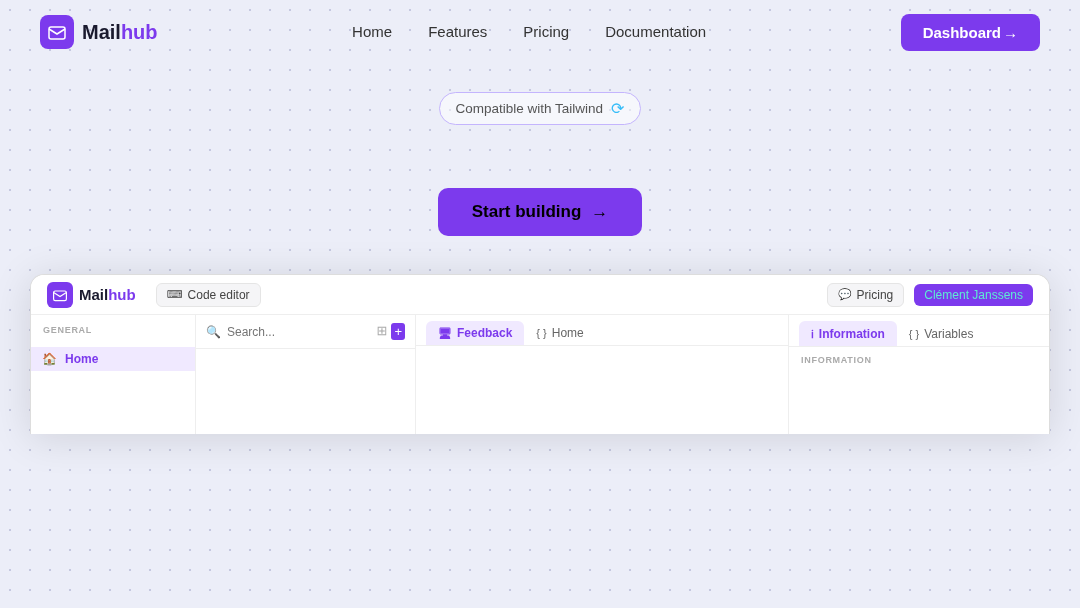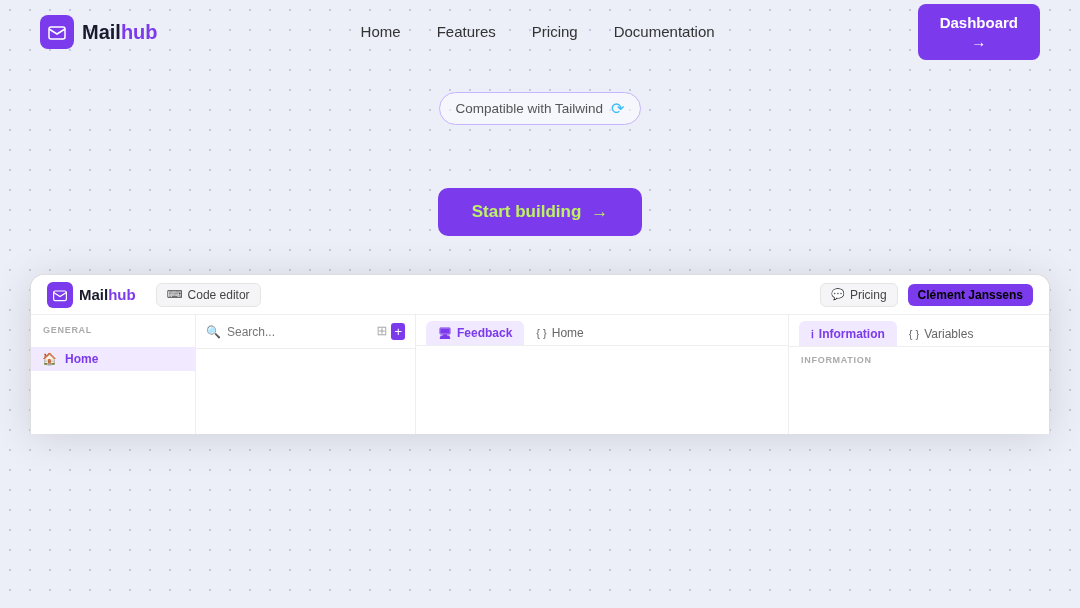--- a/index.html
+++ b/index.html
@@ -77,21 +77,20 @@
       color: #fff;
       border: none;
       border-radius: 8px;
       padding: 10px 22px;
       font-size: 15px;
       font-weight: 600;
       cursor: pointer;
       display: flex;
       align-items: center;
       gap: 2px;
-      flex-direction: column;
     }
 
     
     .hero {
       display: flex;
       flex-direction: column;
       align-items: center;
       padding: 28px 20px 0;
       text-align: center;
       gap: 41px;
@@ -131,21 +130,21 @@
     .hero-subtitle {
       font-size: 15px;
       color: #666;
       max-width: 440px;
       line-height: 1.6;
       margin-bottom: 34px;
     }
 
     .start-btn {
       background: #7c3aed;
-      color: #bef264;
+      color: #000000;
       border: none;
       border-radius: 10px;
       padding: 14px 34px;
       font-size: 17px;
       font-weight: 700;
       cursor: pointer;
       display: inline-flex;
       align-items: center;
       gap: 10px;
       margin-bottom: 38px;
@@ -222,26 +221,26 @@
       background: #f5f5f7;
       border: 1px solid #e5e5e5;
       border-radius: 6px;
       padding: 4px 10px;
       font-size: 12px;
       color: #444;
     }
 
     .user-btn {
       background: #7c3aed;
-      color: #000000;
+      color: #5eead4;
       border: none;
       border-radius: 6px;
       padding: 4px 10px;
       font-size: 12px;
-      font-weight: 700;
+      font-weight: 400;
     }
 
     
     .app-body {
       display: flex;
       height: calc(160px - 40px);
     }
 
     
     .app-sidebar {

